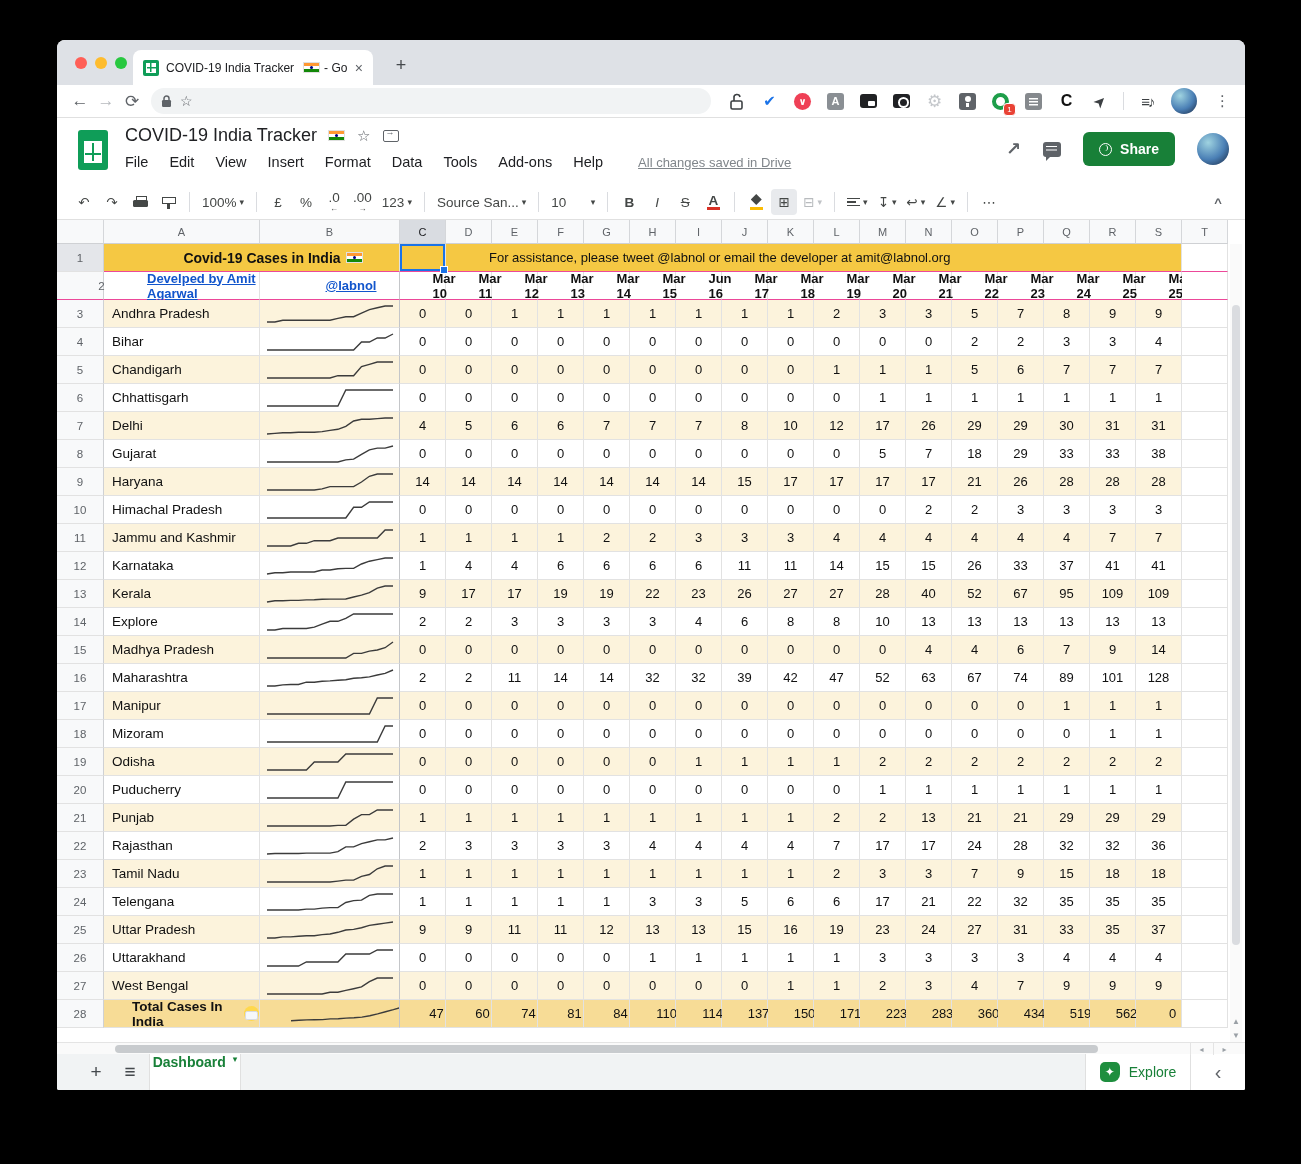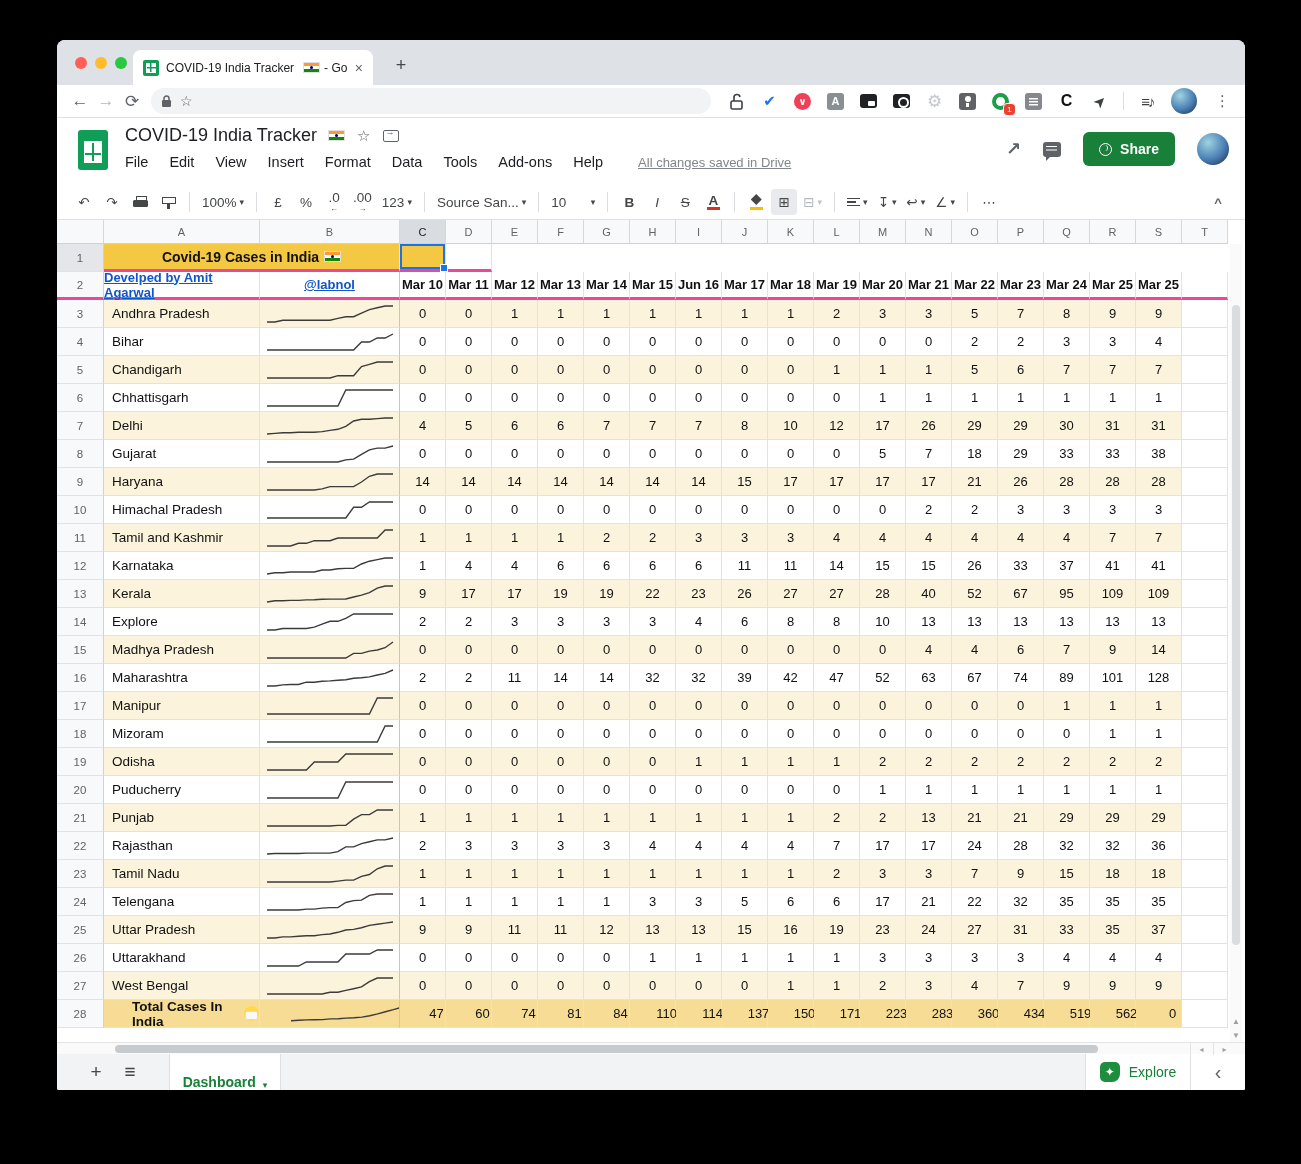--- a/index.html
+++ b/index.html
@@ -150,21 +150,21 @@
   .cream { background:#fcf3dc; }
   .banner { background:#f5c843; font-weight:bold; font-size:14px; }
   .note { background:#f5c843; justify-content:flex-start; padding-left:9px; font-size:13px; }
   .selcell { background:#f5c843; box-shadow:inset 0 0 0 2px #1a73e8; z-index:5; }
   .selcell::after { content:""; position:absolute; right:-3px; bottom:-3px; width:6px; height:6px;
     background:#1a73e8; border:1px solid #fff; z-index:6; }
   .linkcell a { color:#1155cc; font-weight:bold; font-size:13px; }
   .datecell { font-weight:bold; font-size:13px; }
   .statecell { justify-content:flex-start; padding-left:8px; font-size:13.5px; }
   .fz-b { border-right:1px solid #c4c6c9; }
-  .fz-r { border-bottom:3px solid #ec4899; }
+  .fz-r { border-bottom:1px solid #ec4899;padding-left:43px; }
   .totalcell { background:#f7dc96;padding-left:28px; }
   .totallabel { font-weight:bold; }
   .tcol { background:#fff; }
   .maskface { width:15px; height:15px; border-radius:50%; background:#ffd84d; position:relative;
     margin-left:5px; flex:none; }
   .maskface::after { content:""; position:absolute; left:1px; right:1px; bottom:1.5px; height:7px;
     background:#f6f8fa; border-radius:2px; border:1px solid #d8dbe0; }
   .flag { width:17px; height:11px; flex:none; margin-left:5px; border:1px solid #e0e0e0;
     background:linear-gradient(#ff9933 33%,#fff 33% 66%,#138808 66%); position:relative; }
   .flag::after { content:""; position:absolute; left:50%; top:50%; width:3px; height:3px;
@@ -179,23 +179,23 @@
   
   .hscrollrow { height:12px; background:#fafafa; border-top:1px solid #e4e4e4; position:relative; }
   .hthumb { position:absolute; left:58px; top:2px; width:983px; height:8px; background:#c8cbce;
     border-radius:4px; }
   .harr { position:absolute; top:0; width:22px; height:12px; color:#9aa0a6; font-size:8px;
     display:flex; align-items:center; justify-content:center; border-left:1px solid #e4e4e4; }
   .sheetbar { height:36px; background:#f1f3f4; display:flex; align-items:stretch; }
   .sb-btn { width:34px; display:flex; align-items:center; justify-content:center; color:#45494d;
     font-size:19px; flex:none; }
   .sb-btn.first { margin-left:22px; }
-  .sheettab { width:112px; background:#fff; border-left:1px solid #e0e0e0;
-    border-right:1px solid #e0e0e0; display:flex; align-items:flex-end; justify-content:center;
-    gap:7px; color:#188038; font-weight:bold; font-size:14px; margin-left:22px; flex:none; }
+  .sheettab { width:92px; background:#fff; border-left:1px solid #e0e0e0;
+    border-right:1px solid #e0e0e0; display:flex; align-items:flex-start; justify-content:center;
+    gap:7px; color:#188038; font-weight:bold; font-size:14px; margin-left:2px; flex:none; }
   .sheettab .caret { color:#188038; }
   .sb-space { flex:1; }
   .explore { width:105px; background:#fff; border-left:1px solid #e0e0e0; display:flex;
     align-items:center; justify-content:center; gap:9px; flex:none; }
   .explore-icon { width:20px; height:20px; background:#1e8e3e; border-radius:5px 5px 8px 5px;
     color:#fff; font-size:12px; display:flex; align-items:center; justify-content:center; }
   .explore-label { color:#188038; font-size:14px; }
   .sb-collapse { width:55px; background:#fff; border-left:1px solid #e0e0e0; display:flex;
     align-items:center; justify-content:center; color:#5f6368; font-size:20px; flex:none; }
 </style>
@@ -407,20 +407,21 @@
           <span class="c hcell w-d">P</span>
           <span class="c hcell w-d">Q</span>
           <span class="c hcell w-d">R</span>
           <span class="c hcell w-d">S</span>
           <span class="c hcell w-d">T</span>
         </div>
         <div class="grow">
           <span class="c gut sel w-gut">1</span>
           <span class="c banner fz-r" style="width:296px">Covid-19 Cases in India<span class="flag"></span></span>
           <span class="c selcell fz-r w-d"></span>
+          <span class="c note fz-r" style="width:736px">For assistance, please tweet @labnol or email the developer at amit@labnol.org</span>
           <span class="c tcol fz-r w-d"></span>
         </div>
         <div class="grow">
           <span class="c gut w-gut fz-r">2</span>
           <span class="c linkcell w-a fz-r">
             <a href="#">Develped by Amit Agarwal</a>
           </span>
           <span class="c linkcell w-b fz-b fz-r">
             <a href="#">@labnol</a>
           </span>
@@ -654,21 +655,21 @@
           <span class="c w-d">2</span>
           <span class="c w-d">2</span>
           <span class="c w-d">3</span>
           <span class="c w-d">3</span>
           <span class="c w-d">3</span>
           <span class="c w-d">3</span>
           <span class="c tcol w-d"></span>
         </div>
         <div class="grow">
           <span class="c gut w-gut">11</span>
-          <span class="c statecell w-a cream">Tamil and Kashmir</span>
+          <span class="c statecell w-a cream">Jammu and Kashmir</span>
           <span class="c w-b fz-b cream">
             <svg width="132" height="24">
               <polyline points="3.0,20.0 10.9,20.0 18.8,20.0 26.6,20.0 34.5,17.3 42.4,17.3 50.3,14.7 58.1,14.7 66.0,14.7 73.9,12.0 81.8,12.0 89.6,12.0 97.5,12.0 105.4,12.0 113.3,12.0 121.1,4.0 129.0,4.0" fill="none" stroke="#3b3b3b" stroke-width="1.4"></polyline>
             </svg>
           </span>
           <span class="c w-d cream">1</span>
           <span class="c w-d cream">1</span>
           <span class="c w-d cream">1</span>
           <span class="c w-d cream">1</span>
           <span class="c w-d cream">2</span>

